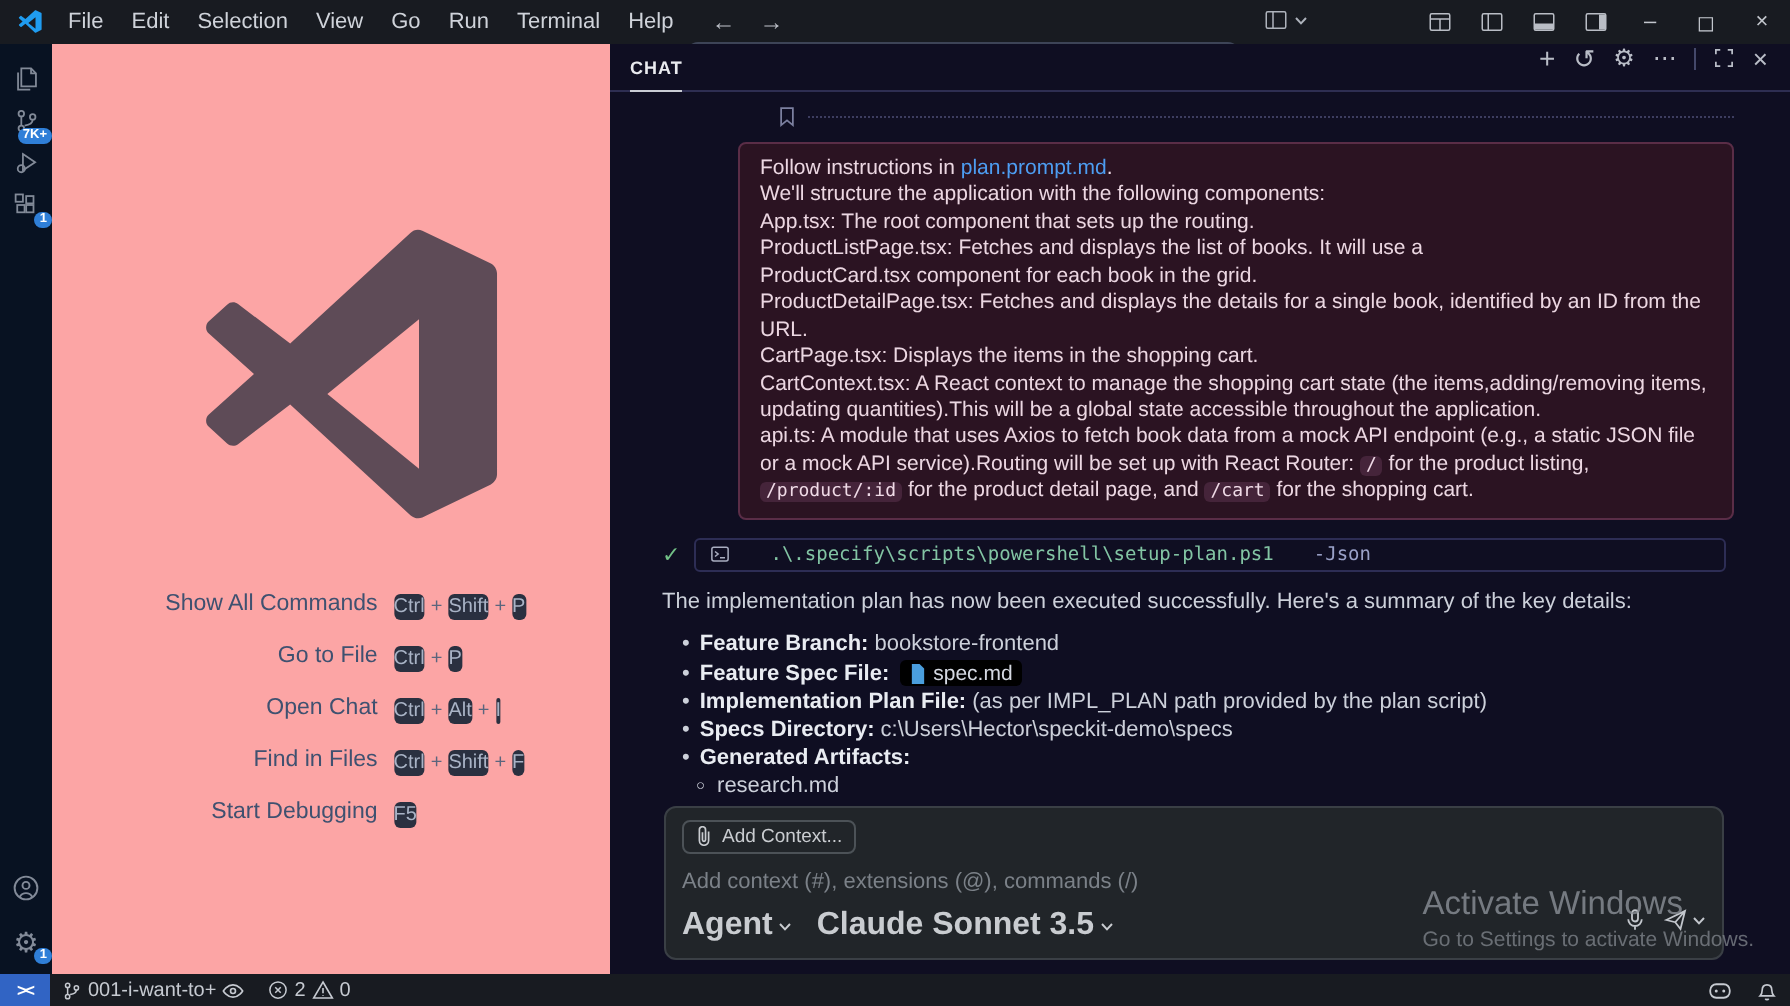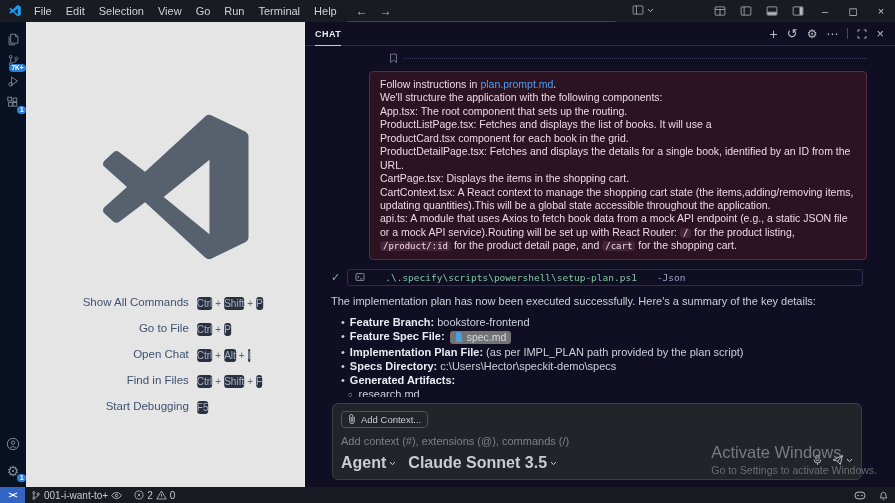--- a/index.html
+++ b/index.html
@@ -27,33 +27,33 @@
   
   .activitybar { width:26px; background:#081222; display:flex; flex-direction:column; align-items:center; padding-top:7px; }
   .ab-item { position:relative; width:26px; height:21px; display:flex; align-items:center; justify-content:center; color:#828a98; }
   .ab-badge { position:absolute; right:0; bottom:-1px; background:#2f7fd8; color:#fff; font-size:6.5px;
     line-height:8px; border-radius:5px; padding:0 2.5px; font-weight:700; }
   .ab-spacer { flex:1; }
   .ab-bottom { margin-bottom:6px; display:flex; flex-direction:column; gap:6px; }
   .ab-gear { font-size:14px; line-height:1; }
 
   
-  .editor { flex:1; background:#e5e5e5; position:relative; }
+  .editor { flex:1; background:#fca5a5; position:relative; }
   .ed-watermark { position:absolute; left:59px; top:92px; opacity:.65; }
   .shortcuts { position:absolute; left:50%; top:271px; transform:translateX(-46%);
     display:grid; grid-template-columns:auto auto; column-gap:8px; row-gap:8px; align-items:center; }
   .ks-label { color:#3f5170; font-size:11.5px; text-align:right; white-space:nowrap; }
   .ks-keys { white-space:nowrap; }
   .ks-keys kbd { background:#2a3040; color:#a9b3c6; border-radius:3px; padding:1px 0; font-size:10px;
     font-family:"Liberation Sans", sans-serif; display:inline-block; }
   .ks-keys .plus { color:#5b657d; margin:0 3px; font-size:10px; }
 
   
   .chat { width:590px; background:#0f0e22; display:flex; flex-direction:column; position:relative; }
-  .chat-header { height:24px; min-height:24px; display:flex; align-items:center; padding:0 11px 0 10px;
+  .chat-header { height:24px; min-height:24px; display:flex; align-items:flex-start; padding:0 11px 0 10px;
     border-bottom:1px solid #2e2e52; }
   .chat-tab { font-size:9px; font-weight:700; letter-spacing:.5px; color:#e9eaef; height:24px; line-height:25px;
     border-bottom:1px solid #c9ccd4; cursor:default; }
   .chat-actions { margin-left:auto; display:flex; align-items:center; gap:9px; color:#b9bdc7; }
   .ca { font-size:12px; line-height:1; display:flex; align-items:center; }
   .ca-div { width:1px; height:11px; background:#44486a; }
 
   .chat-body { flex:1; padding:5px 18px 0 26px; overflow:hidden; font-size:11px; color:#ccd0da; }
   .checkpoint { display:flex; align-items:center; gap:6px; margin:2px 10px 7px 58px; color:#7c80a0; }
   .checkpoint-line { flex:1; border-top:1px dotted #3d3d60; }
@@ -68,21 +68,21 @@
   .cmd-box { flex:1; display:flex; align-items:center; gap:20px; border:1px solid #2d2d55; border-radius:3px;
     padding:2px 7px; font-family:"DejaVu Sans Mono", monospace; font-size:9.5px; cursor:pointer; }
   .cmd-path { color:#83c5a4; } .cmd-arg { color:#9aa1c8; }
   .cmd-term { color:#a9adc0; display:flex; }
 
   .msg { margin:8px 0; line-height:1.3; }
   ul.bullets { list-style:none; padding-left:10px; margin-top:4px; }
   ul.bullets li { margin:2px 0; }
   ul.bullets .bm { margin-right:5px; }
   ul.bullets b { color:#e9ecf2; margin-right:3px; }
-  .chip { display:inline-flex; align-items:center; gap:4px; background:#737373; border-radius:3px;
+  .chip { display:inline-flex; align-items:center; gap:4px; background:#000000; border-radius:3px;
     padding:0 5px; height:13px; font-size:10.5px; color:#d5d9e2; margin-left:2px; vertical-align:-2px; cursor:pointer;justify-content:space-between; }
   ul.artifacts { list-style:none; padding-left:17px; margin:1px 0 2px; }
   ul.artifacts li { margin:2px 0; }
   ul.artifacts .cm { font-size:7.5px; margin-right:6px; vertical-align:1px; }
 
   .chat-input { margin:6px 33px 7px 27px; background:#212529; border:1px solid #3a3f45; border-radius:6px;
     padding:6px 8px 7px; }
   .ci-chip { display:inline-flex; align-items:center; gap:5px; border:1px solid #4c5257; border-radius:4px;
     padding:2px 6px; font-size:9.5px; color:#c9ccd0; cursor:pointer; }
   .ci-placeholder { margin-top:7px; font-size:11px; color:#7b8188; cursor:text; }

